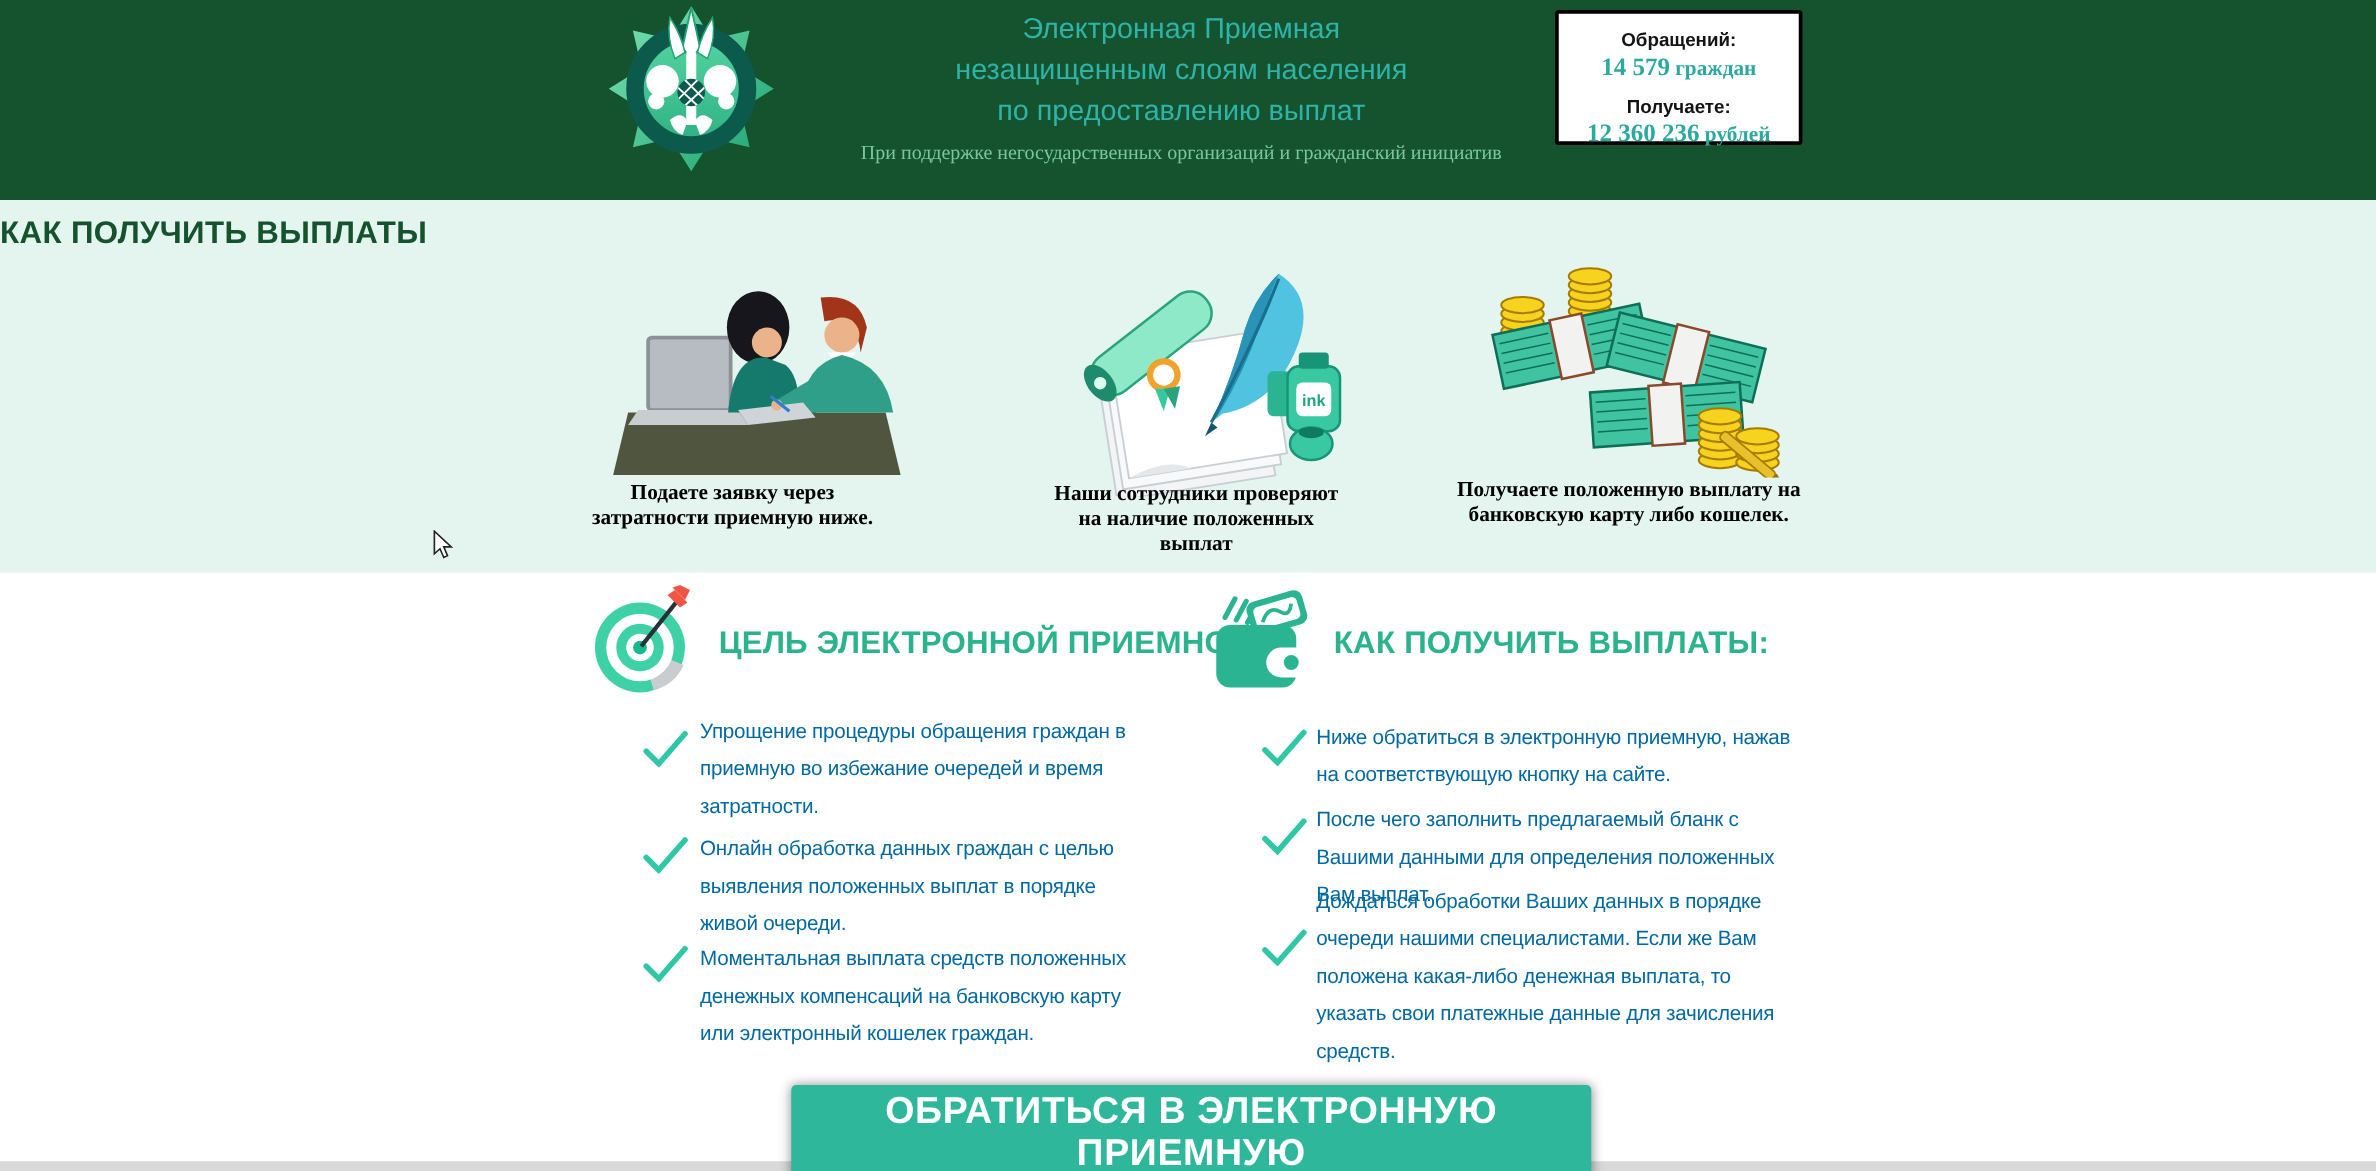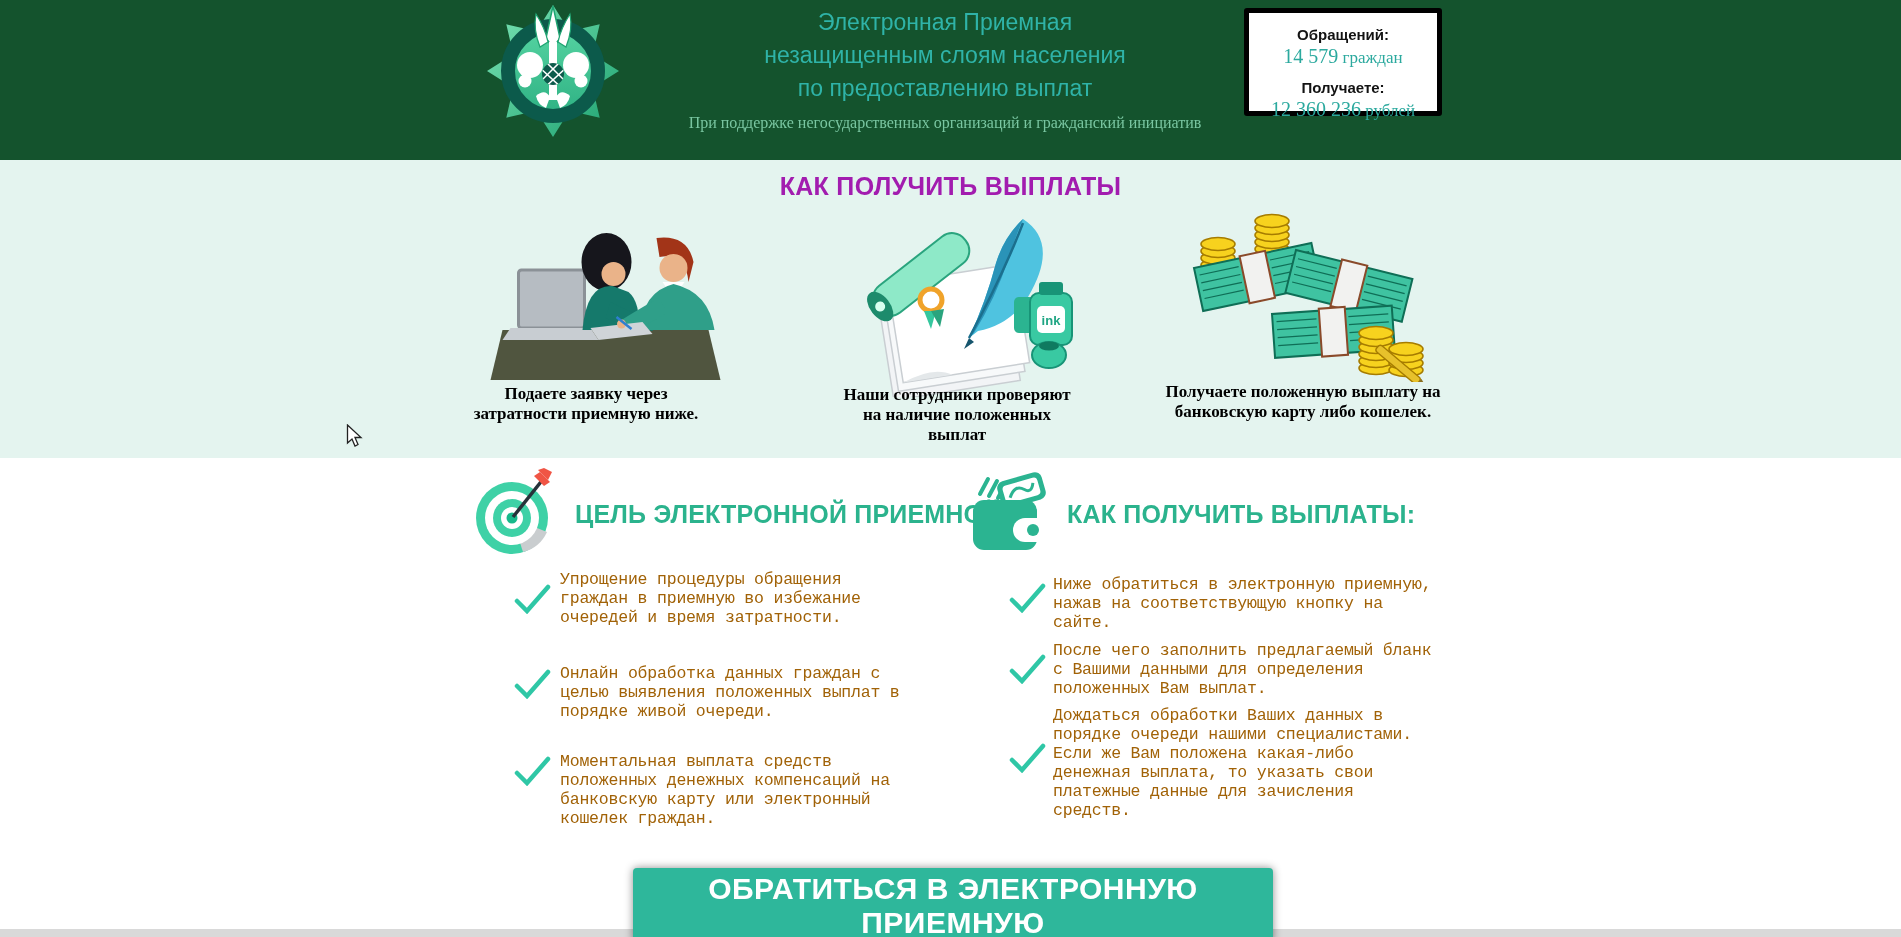--- a/index.html
+++ b/index.html
@@ -13,53 +13,53 @@
   .title-block{
     position:absolute;left:595px;top:6px;width:700px;text-align:center;
     color:#2fb3a8;font-size:23px;line-height:33px;font-weight:400;
   }
   .subtitle{
     position:absolute;left:595px;top:114px;width:700px;text-align:center;
     color:#79c6a1;font-family:"Liberation Serif",serif;font-size:16px;
   }
   .stats-box{
     position:absolute;left:1244px;top:8px;width:198px;height:108px;
-    background:#fff;border:5px solid #000000;border-radius:3px;
+    background:#fff;border:3px solid #000000;border-radius:3px;
     text-align:center;box-sizing:border-box;padding-top:13px;
   }
   .stats-label{font-size:15px;font-weight:700;color:#131313;}
   .stats-value{
-    font-family:"Liberation Serif",serif;font-weight:400;font-size:20px;
+    font-family:"Liberation Serif",serif;font-weight:700;font-size:20px;
     color:#2ba99e;margin:2px 0 11px 0;
   }
   .stats-unit{font-size:17px;}
   
   .band{position:absolute;left:0;top:160px;width:100%;height:298px;background:#e4f4ef;}
   .band-title{
-    position:absolute;left:0;top:172px;width:100%;text-align:center;
-    color:#a21caf;font-size:25px;font-weight:600;letter-spacing:.3px;
+    position:absolute;left:0;top:172px;width:100%;text-align:left;
+    color:#14532d;font-size:25px;font-weight:600;letter-spacing:.3px;
   }
   .step-illustration{position:absolute;}
   .step-caption{
     position:absolute;transform:translateX(-50%);text-align:center;
     font-family:"Liberation Serif",serif;font-weight:700;font-size:17px;line-height:20px;color:#000;
   }
   .cap-1{left:586px;top:384px;width:244px;}
   .cap-2{left:957px;top:385px;width:236px;}
   .cap-3{left:1303px;top:382px;width:300px;}
   
   .col-icon{position:absolute;}
   .col-title{
     position:absolute;font-size:25px;font-weight:700;color:#2bb38d;letter-spacing:.2px;
   }
   .col-title.left{left:575px;top:500px;}
   .col-title.right{left:1067px;top:500px;}
   .check{position:absolute;width:37px;height:30px;}
   .item-text{
-    position:absolute;font-size:16.5px;line-height:19px;color:#a16207;letter-spacing:-.2px;font-family:Liberation Mono, monospace;
+    position:absolute;font-size:16.5px;line-height:30px;color:#0369a1;letter-spacing:-.2px;
   }
   .lt{left:560px;width:352px;}
   .rt{left:1053px;width:388px;}
   
   .cta-button{
     position:absolute;left:633px;top:868px;width:640px;height:76px;
     background:#2eb79b;border:none;border-radius:4px;cursor:pointer;
     display:flex;align-items:center;justify-content:center;
     color:#fff;font-family:"Liberation Sans",sans-serif;font-weight:700;font-size:30px;letter-spacing:.5px;
     box-shadow:0 0 9px rgba(0,0,0,.45);z-index:5;

